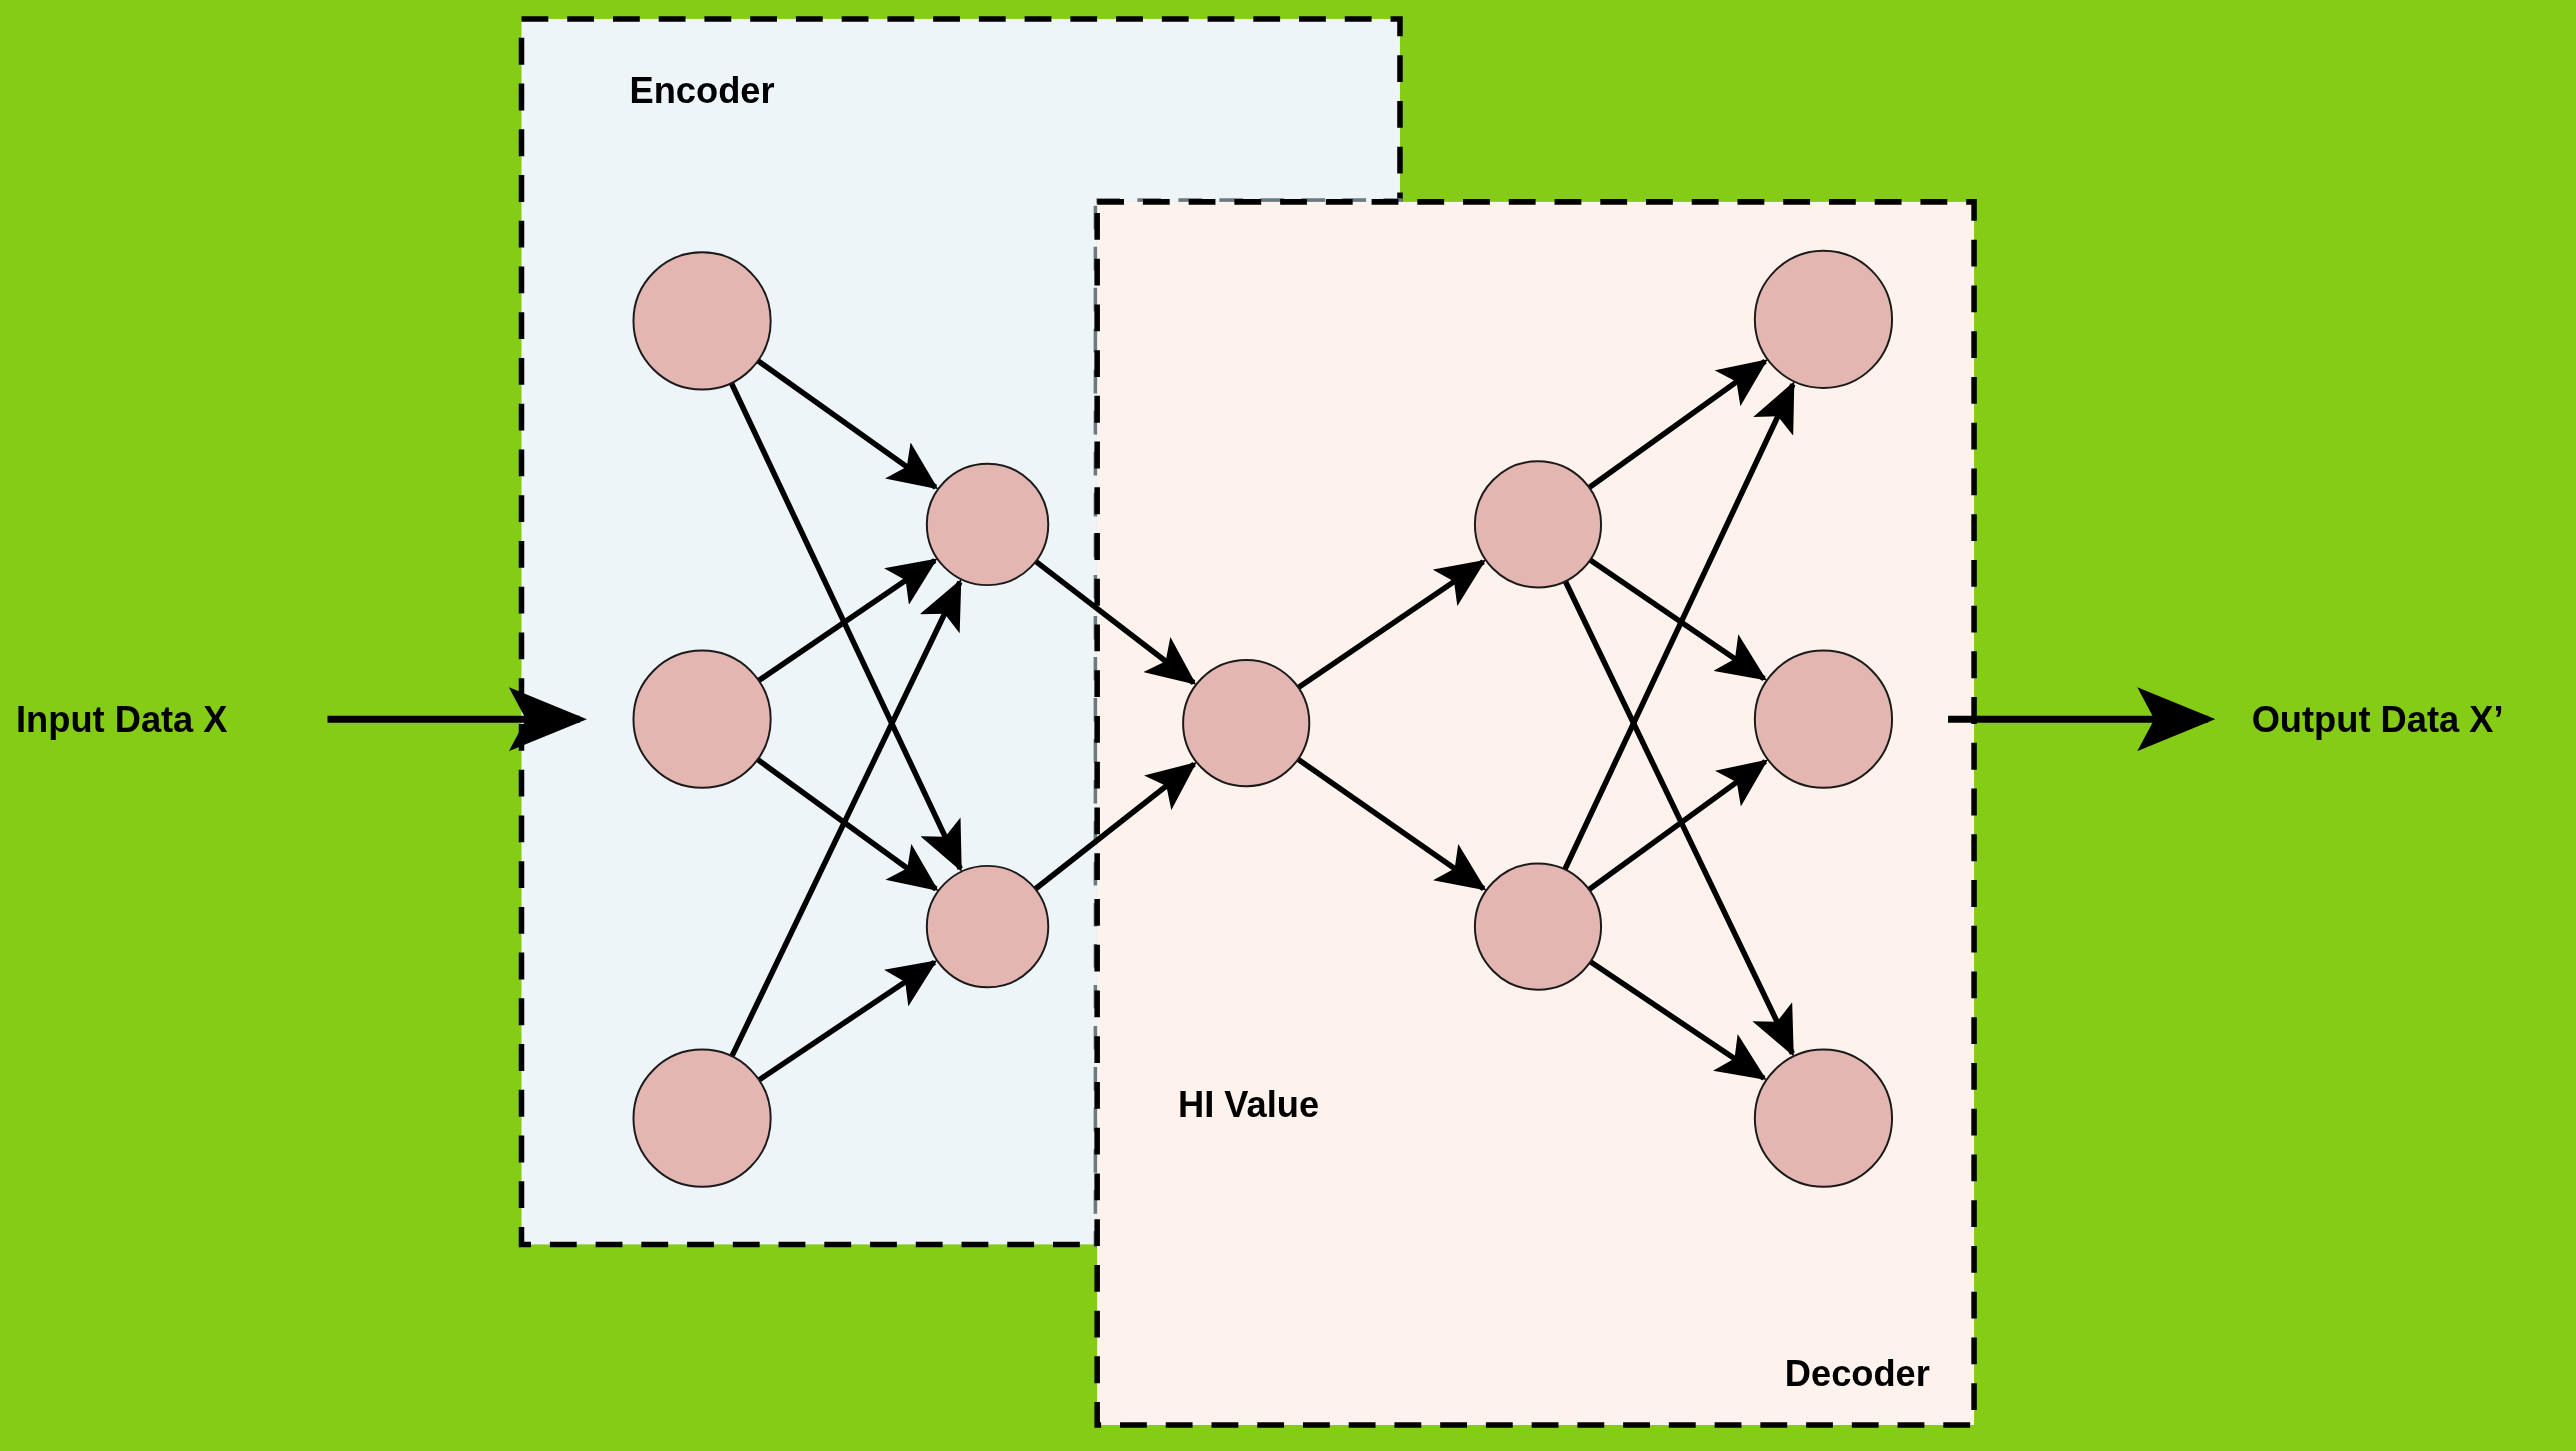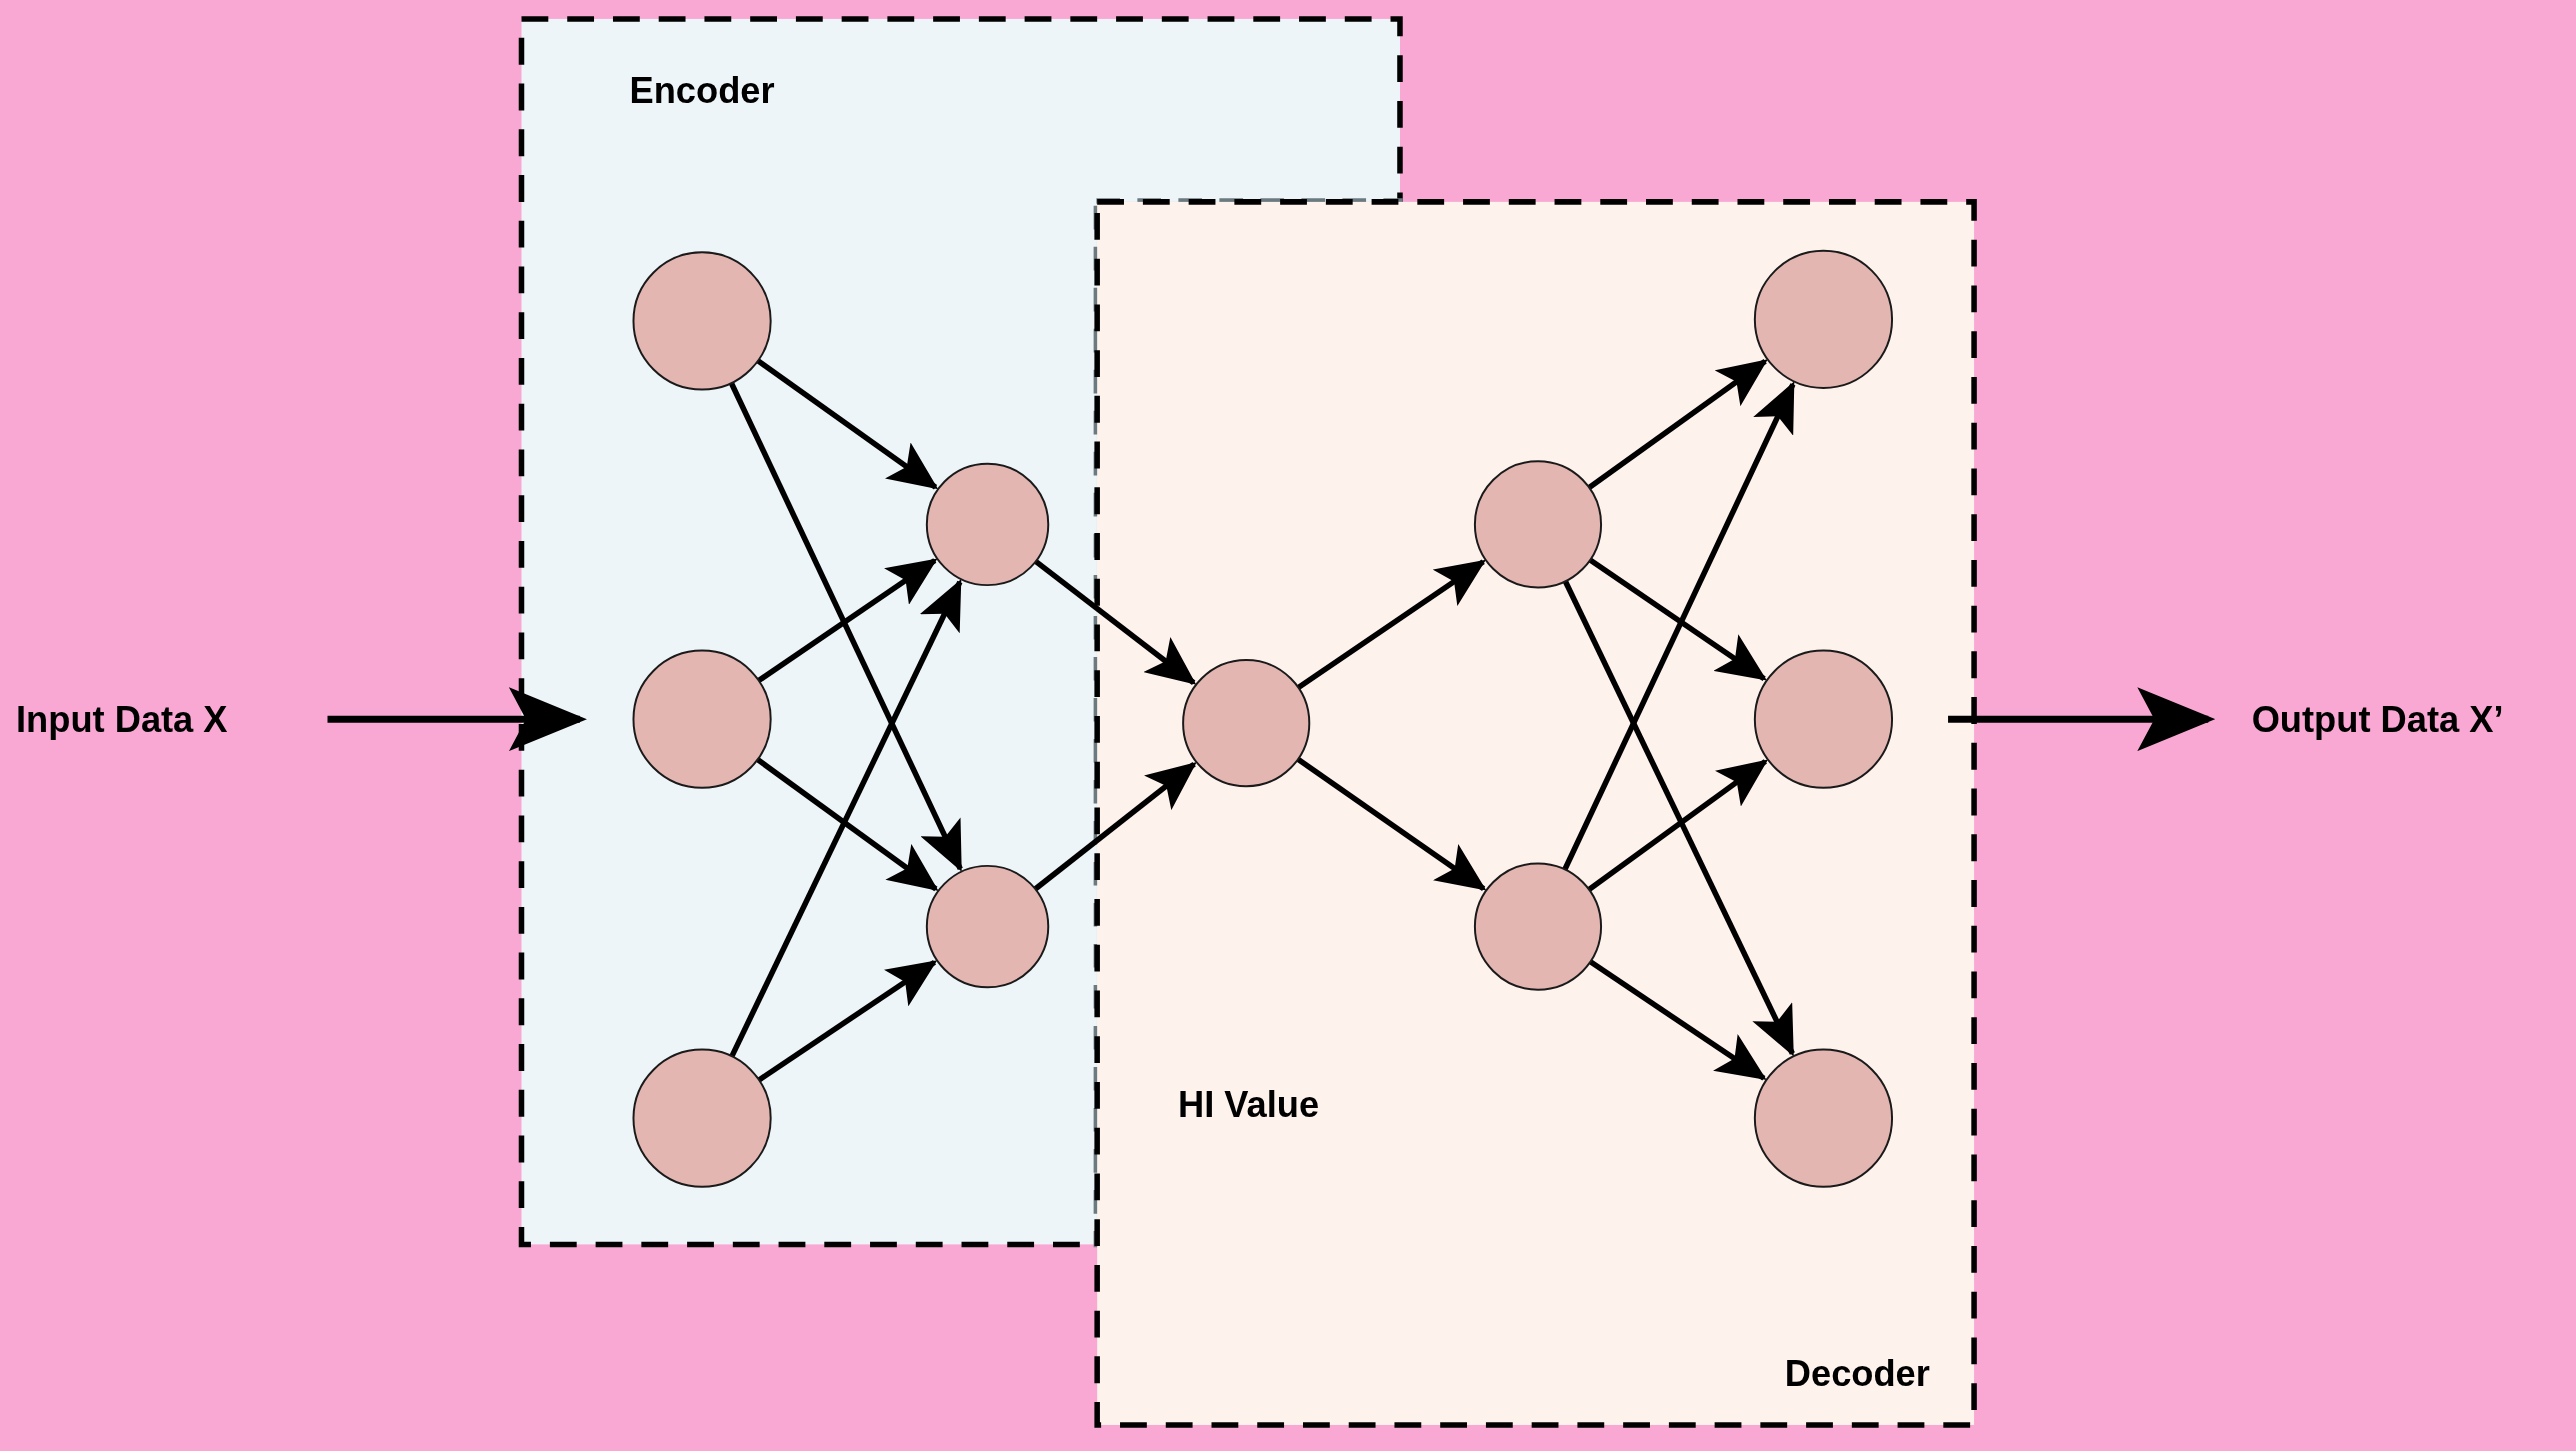--- a/index.html
+++ b/index.html
@@ -8,21 +8,21 @@
     padding: 0;
     background: #ffffff;
   }
   body {
     font-family: "Liberation Sans", sans-serif;
   }
   #stage {
     position: relative;
     width: 2576px;
     height: 1451px;
-    background: #f9a8d4;
+    background: #84cc16;
     overflow: hidden;
   }
   #diagram-svg {
     position: absolute;
     top: 0;
     left: 0;
     width: 2576px;
     height: 1451px;
     display: block;
   }

